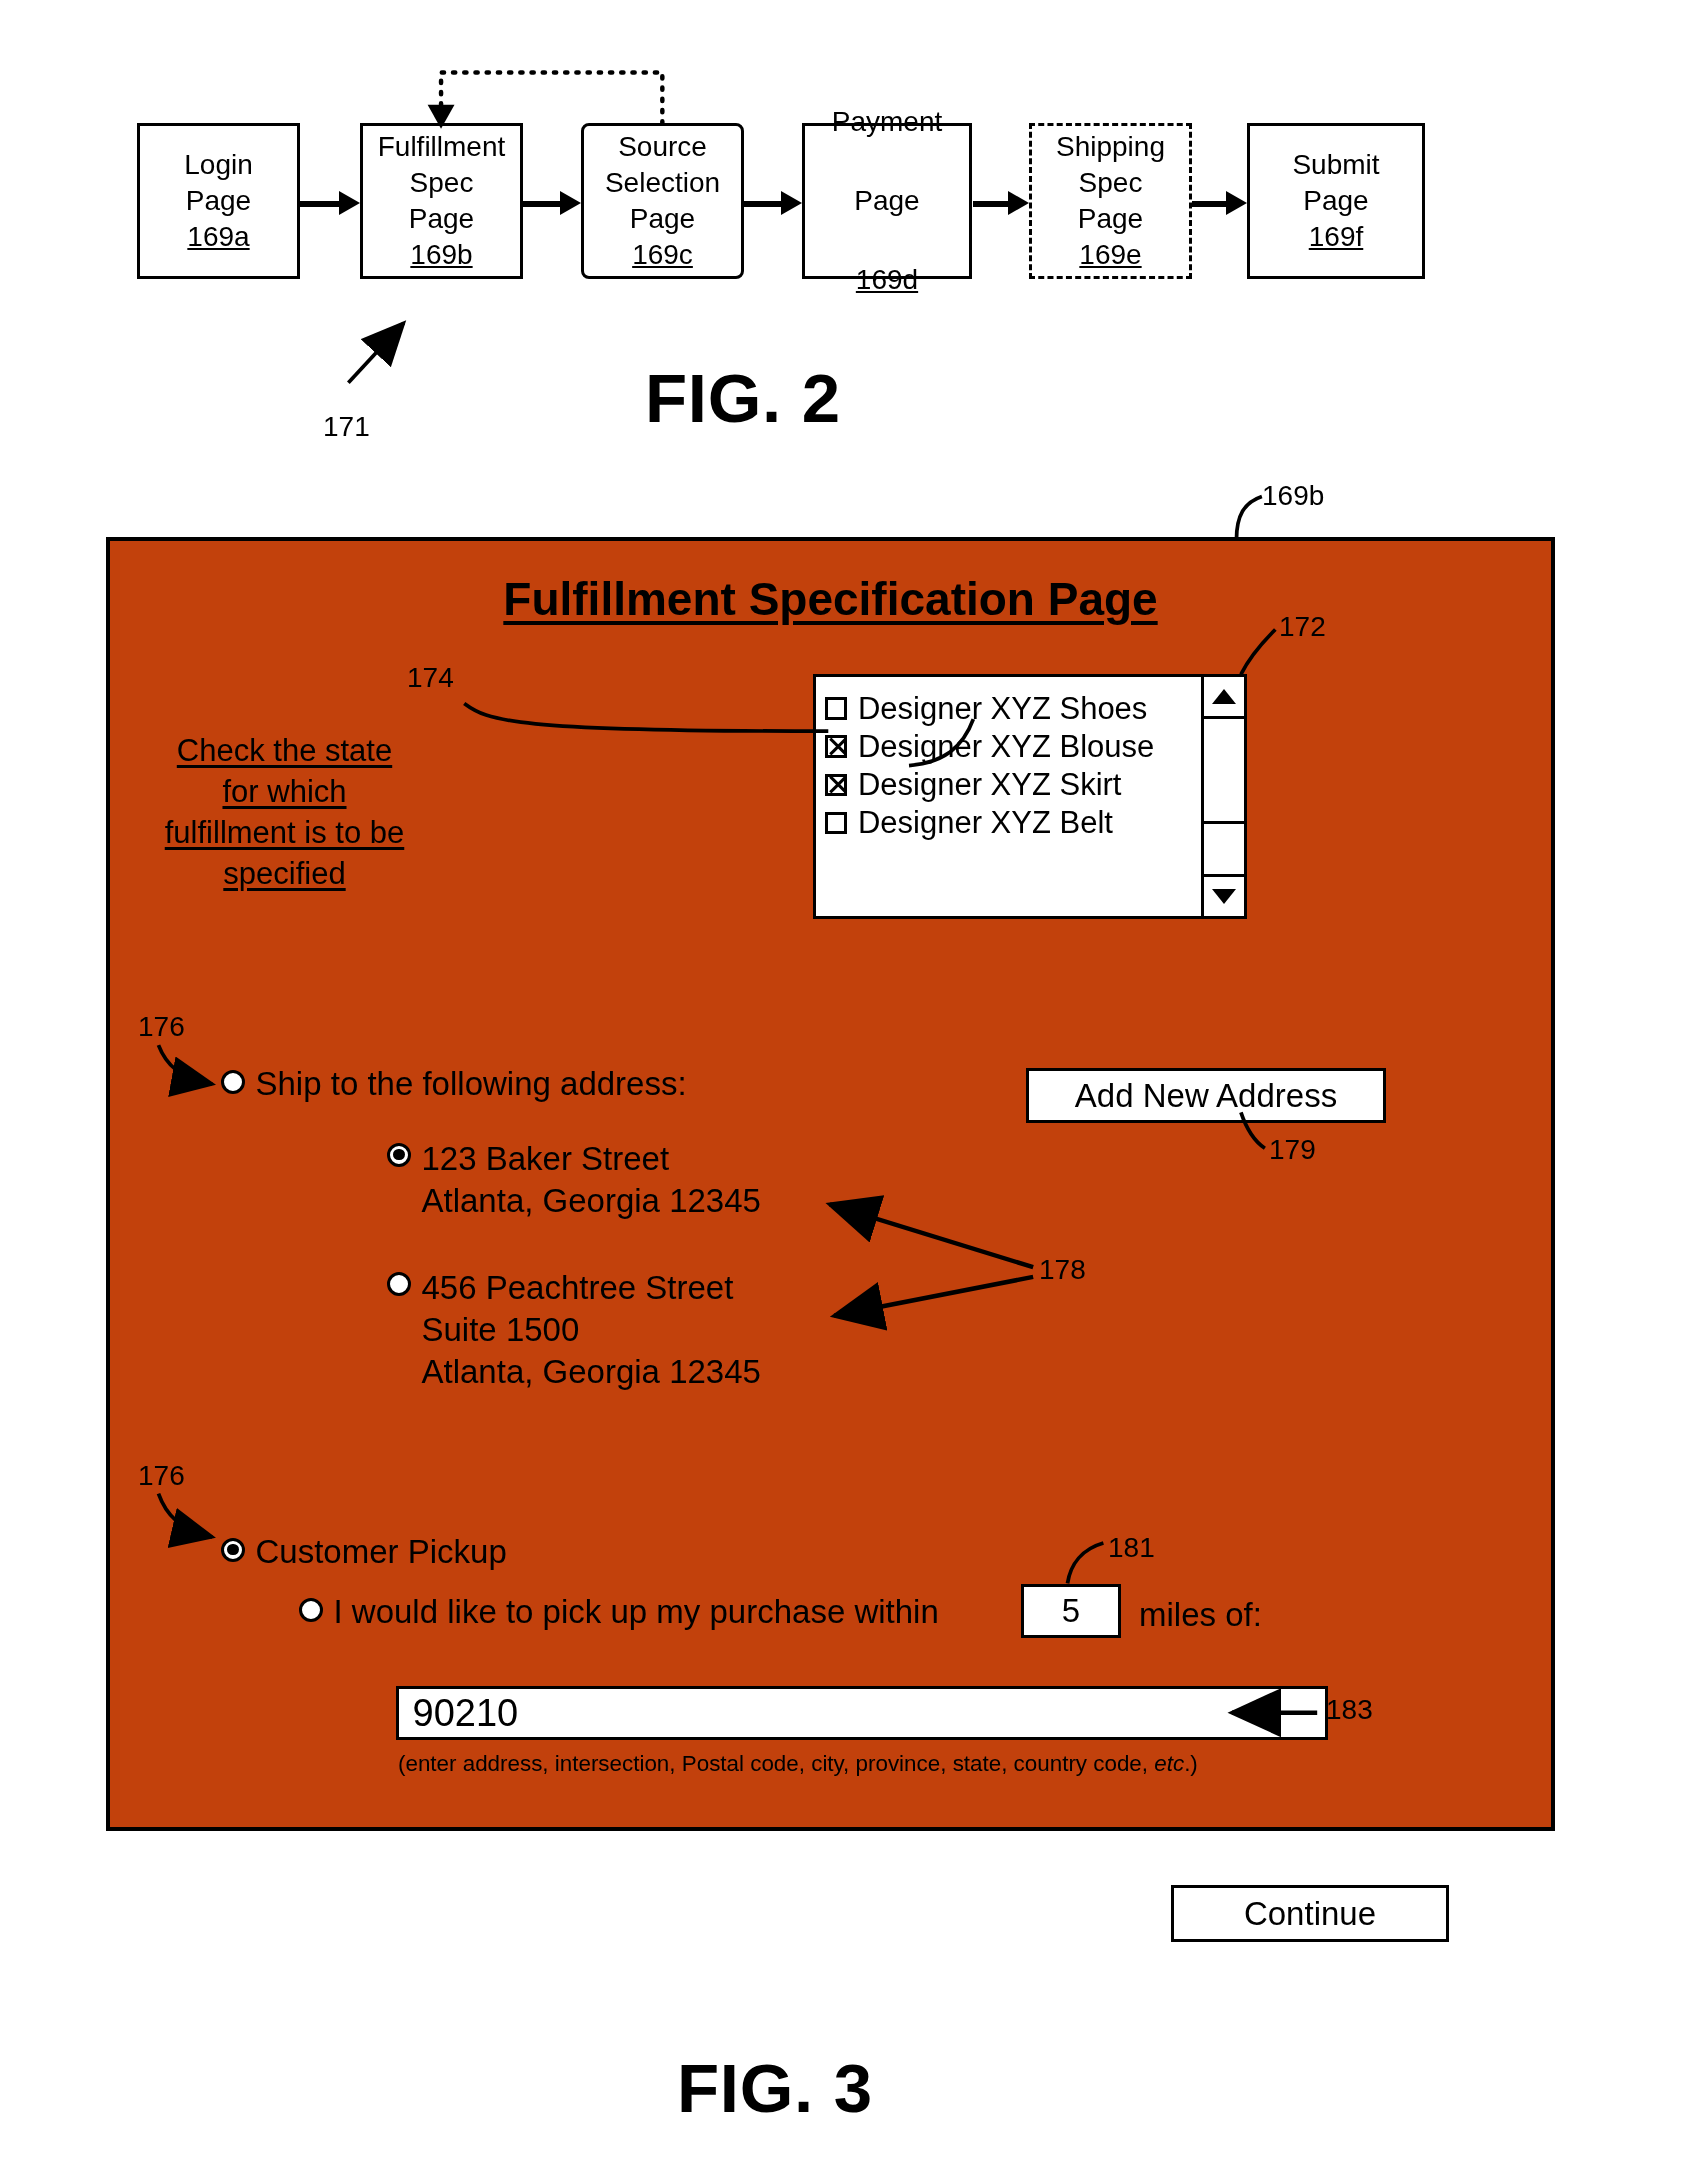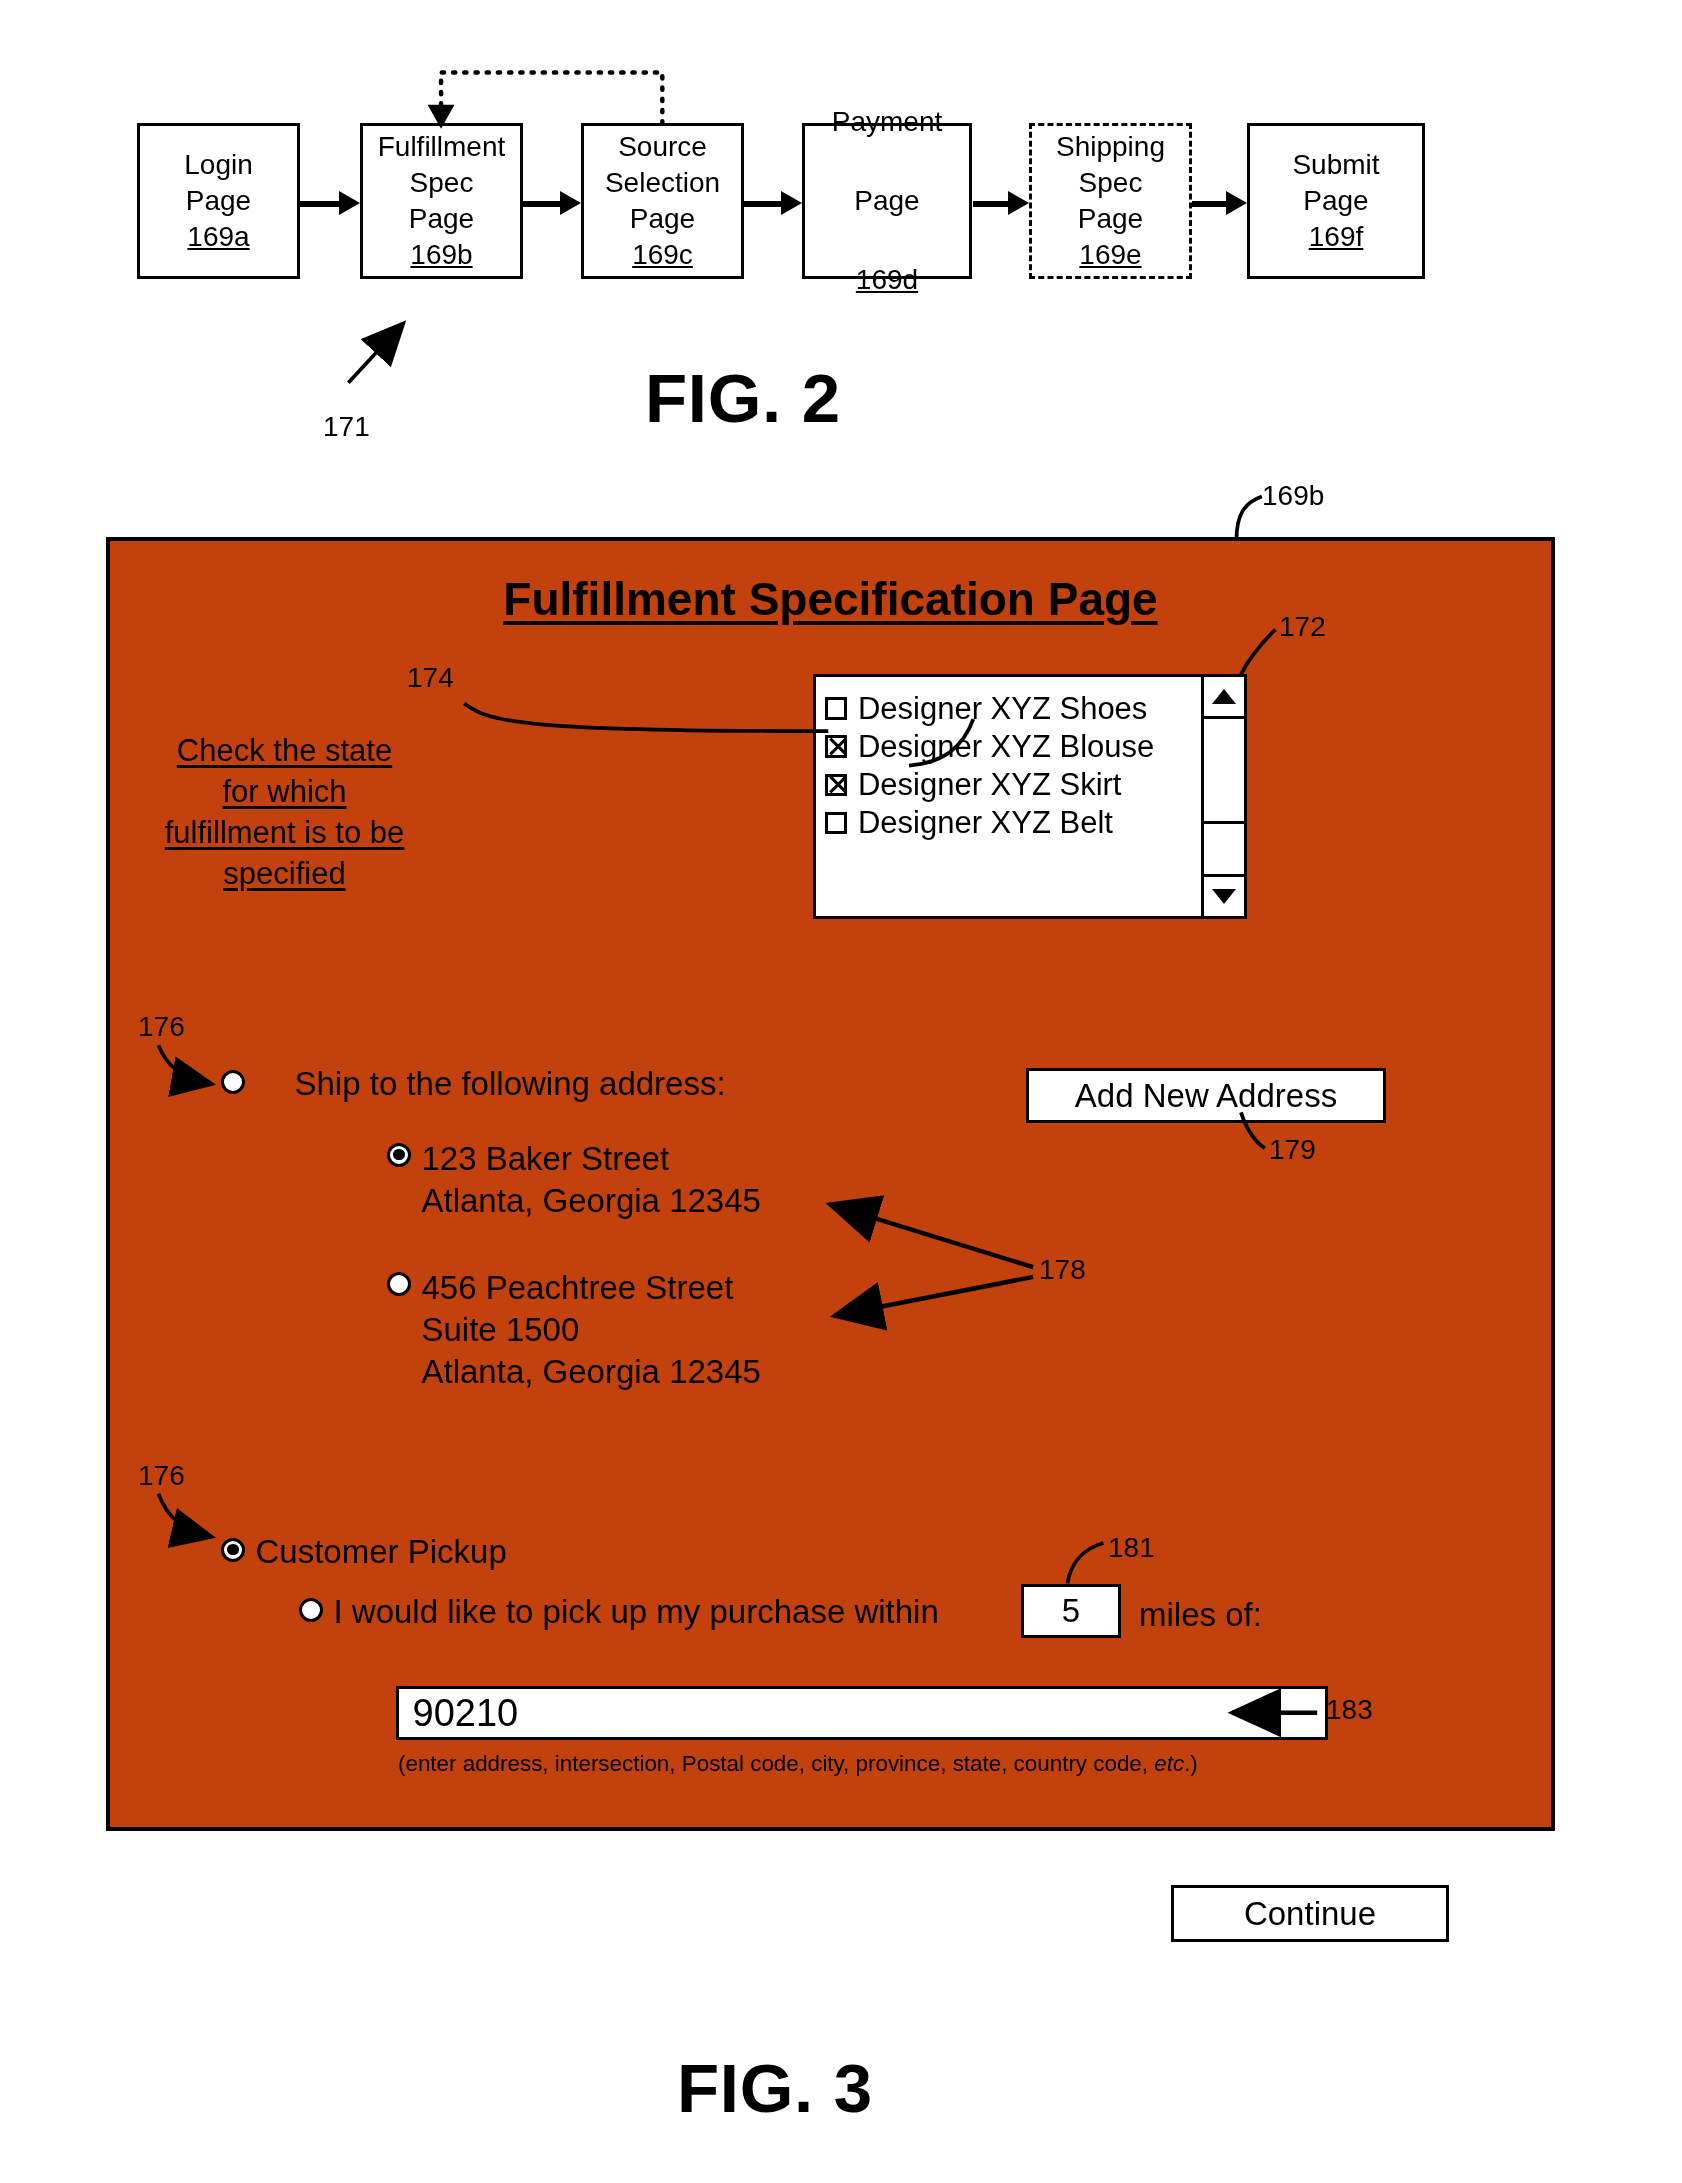--- a/index.html
+++ b/index.html
@@ -323,21 +323,21 @@
     <div class="ref">169a</div>
   </div>
 
   <div class="flow-box" style="left:360px; top:123px; width:163px; height:156px;">
     <div>Fulfillment</div>
     <div>Spec</div>
     <div>Page</div>
     <div class="ref">169b</div>
   </div>
 
-  <div class="flow-box" style="left:581px; top:123px; width:163px; height:156px;">
+  <div class="flow-box" style="left:581px; top:123px; width:163px; height:156px;border-radius:8px;">
     <div>Source</div>
     <div>Selection</div>
     <div>Page</div>
     <div class="ref">169c</div>
   </div>
 
   <div class="flow-box" style="left:802px; top:123px; width:170px; height:156px;gap:43px;">
     <div>Payment</div>
     <div>Page</div>
     <div class="ref">169d</div>
@@ -429,21 +429,21 @@
     <div id="sb-thumb"></div>
     <div id="sb-track"></div>
     <div class="sb-btn bottom">
       <span class="sb-arrow-down"></span>
     </div>
   </div>
 </div>
 
 <div class="callout" style="left:138px; top:1013px;">176</div>
 
-<div class="opt-row" style="left:221px; top:1065px;gap:39px;">
+<div class="opt-row" style="left:221px; top:1065px;">
   <span class="radio"></span>
   <span>Ship to the following address:</span>
 </div>
 
 <div id="add-address-btn">
   <span>Add New Address</span>
 </div>
 <div class="callout" style="left:1269px; top:1136px;">179</div>
 
 <div class="opt-row" style="left:387px; top:1138px;">

